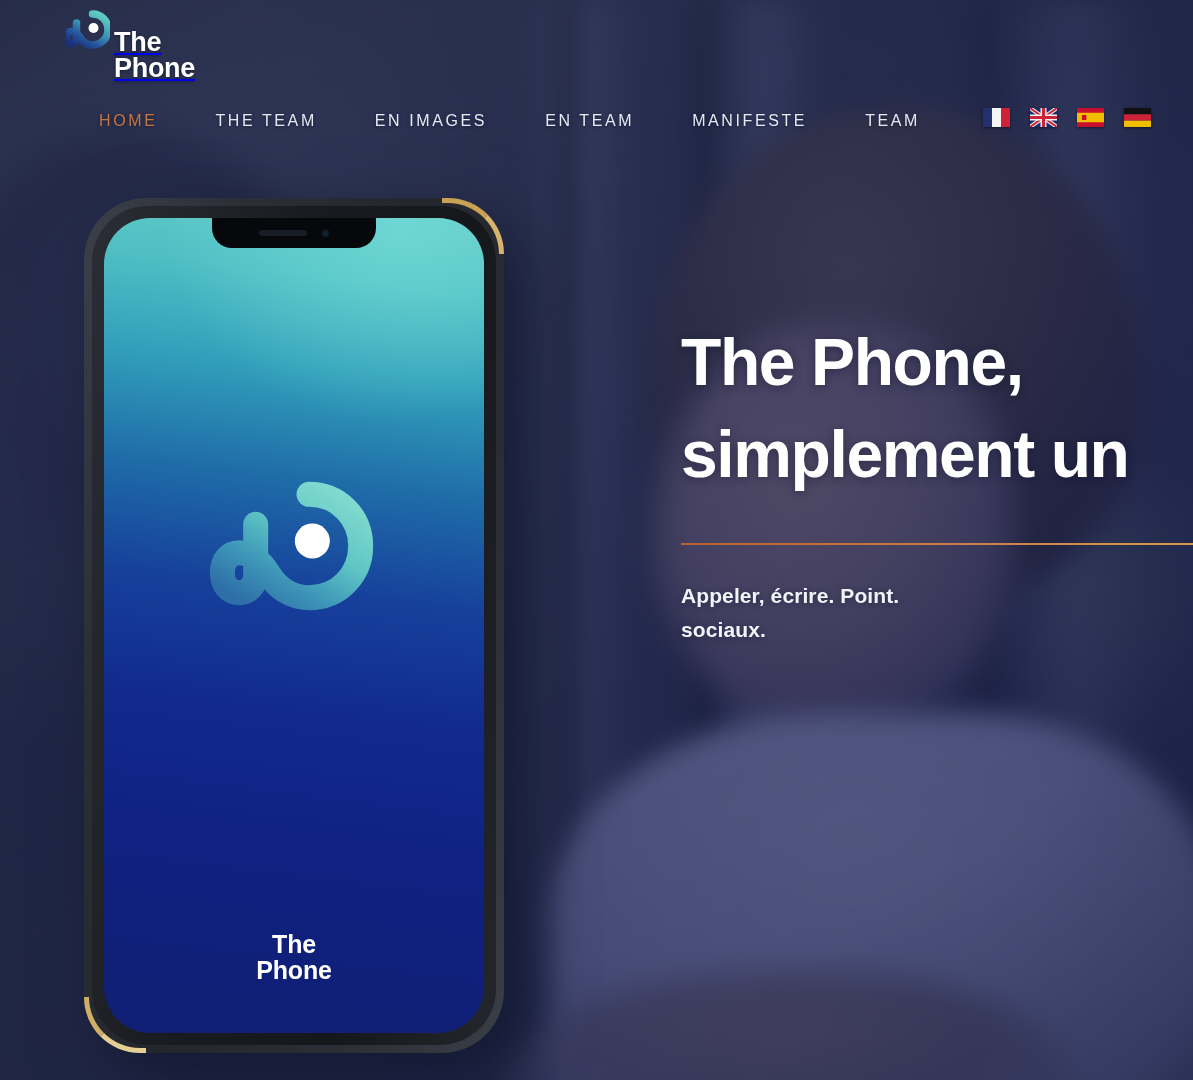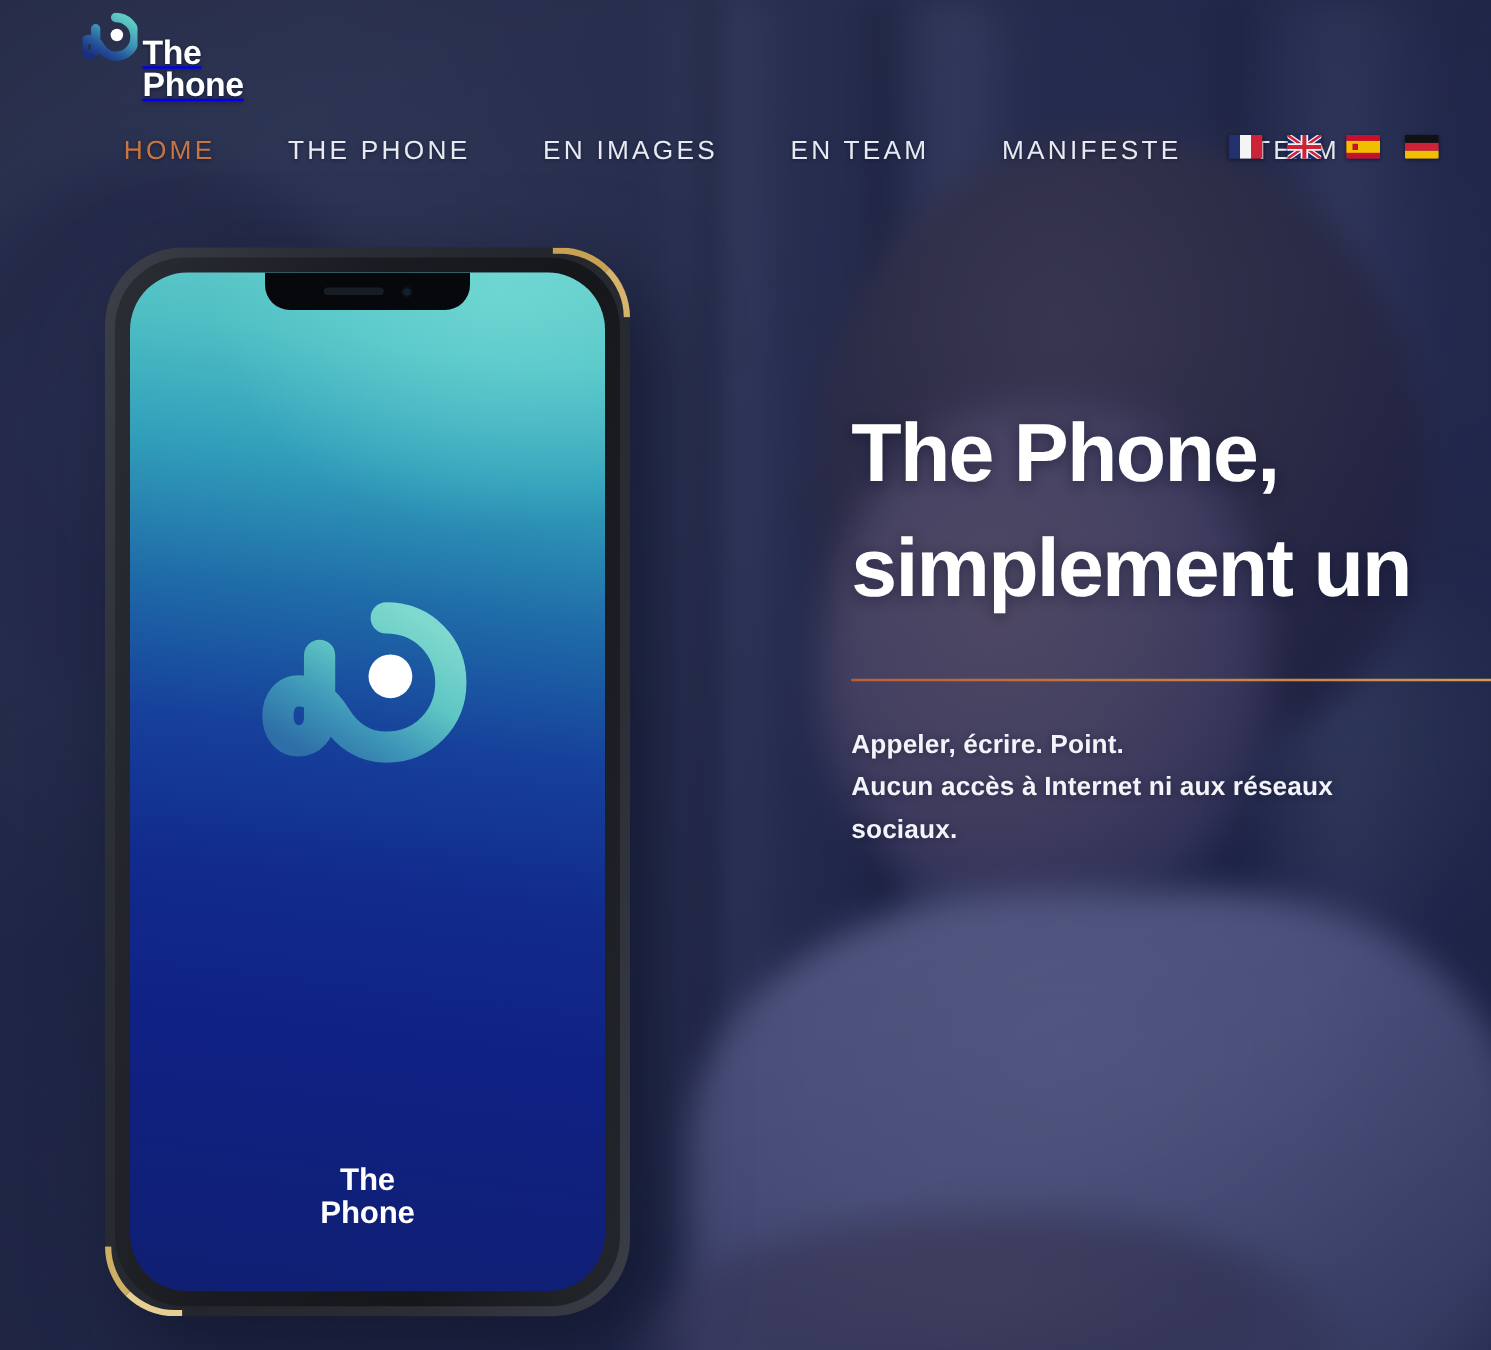--- a/index.html
+++ b/index.html
@@ -146,21 +146,21 @@
   #nav {
     position: absolute;
     left: 99px; top: 108px;
     display: flex;
     align-items: center;
     gap: 0;
     height: 26px;
   }
   .nav-link {
     color: #e7eaf2;
-    font-size: 21px;
+    font-size: 16px;
     letter-spacing: 2.6px;
     text-decoration: none;
     white-space: nowrap;
     text-shadow: 0 1px 3px rgba(10,14,32,0.5);
     padding: 0 0 0 0;
     margin-right: 58px;
     cursor: pointer;
   }
   .nav-link.active { color: #c8763f; }
 
@@ -368,21 +368,21 @@
         <circle cx="55" cy="36" r="10" fill="#FFFFFF"></circle>
       </svg>
       <div id="brand-word">
         <div>The</div>
         <div>Phone</div>
       </div>
     </a>
 
     <nav id="nav">
       <a class="nav-link active" href="#">HOME</a>
-      <a class="nav-link" href="#">THE PHONE</a>
+      <a class="nav-link" href="#">THE TEAM</a>
       <a class="nav-link" href="#">EN IMAGES</a>
       <a class="nav-link" href="#">EN TEAM</a>
       <a class="nav-link" href="#">MANIFESTE</a>
       <a class="nav-link" href="#">TEAM</a>
     </nav>
 
     <div id="flags">
       <svg class="flag" viewBox="0 0 27 19">
         <rect x="0" y="0" width="9" height="19" fill="#23306E"></rect>
         <rect x="9" y="0" width="9" height="19" fill="#F4F4F4"></rect>
@@ -458,18 +458,17 @@
   <div id="copy">
     <h1 id="headline">
       <div>The Phone,</div>
       <div>simplement un</div>
     </h1>
 
     <div id="divider"></div>
 
     <div id="subcopy">
       <div>Appeler, écrire. Point.</div>
-      <div>Aucun accès à Internet ni aux réseaux</div>
       <div>sociaux.</div>
     </div>
   </div>
 
 </div>
 
 </body></html>

